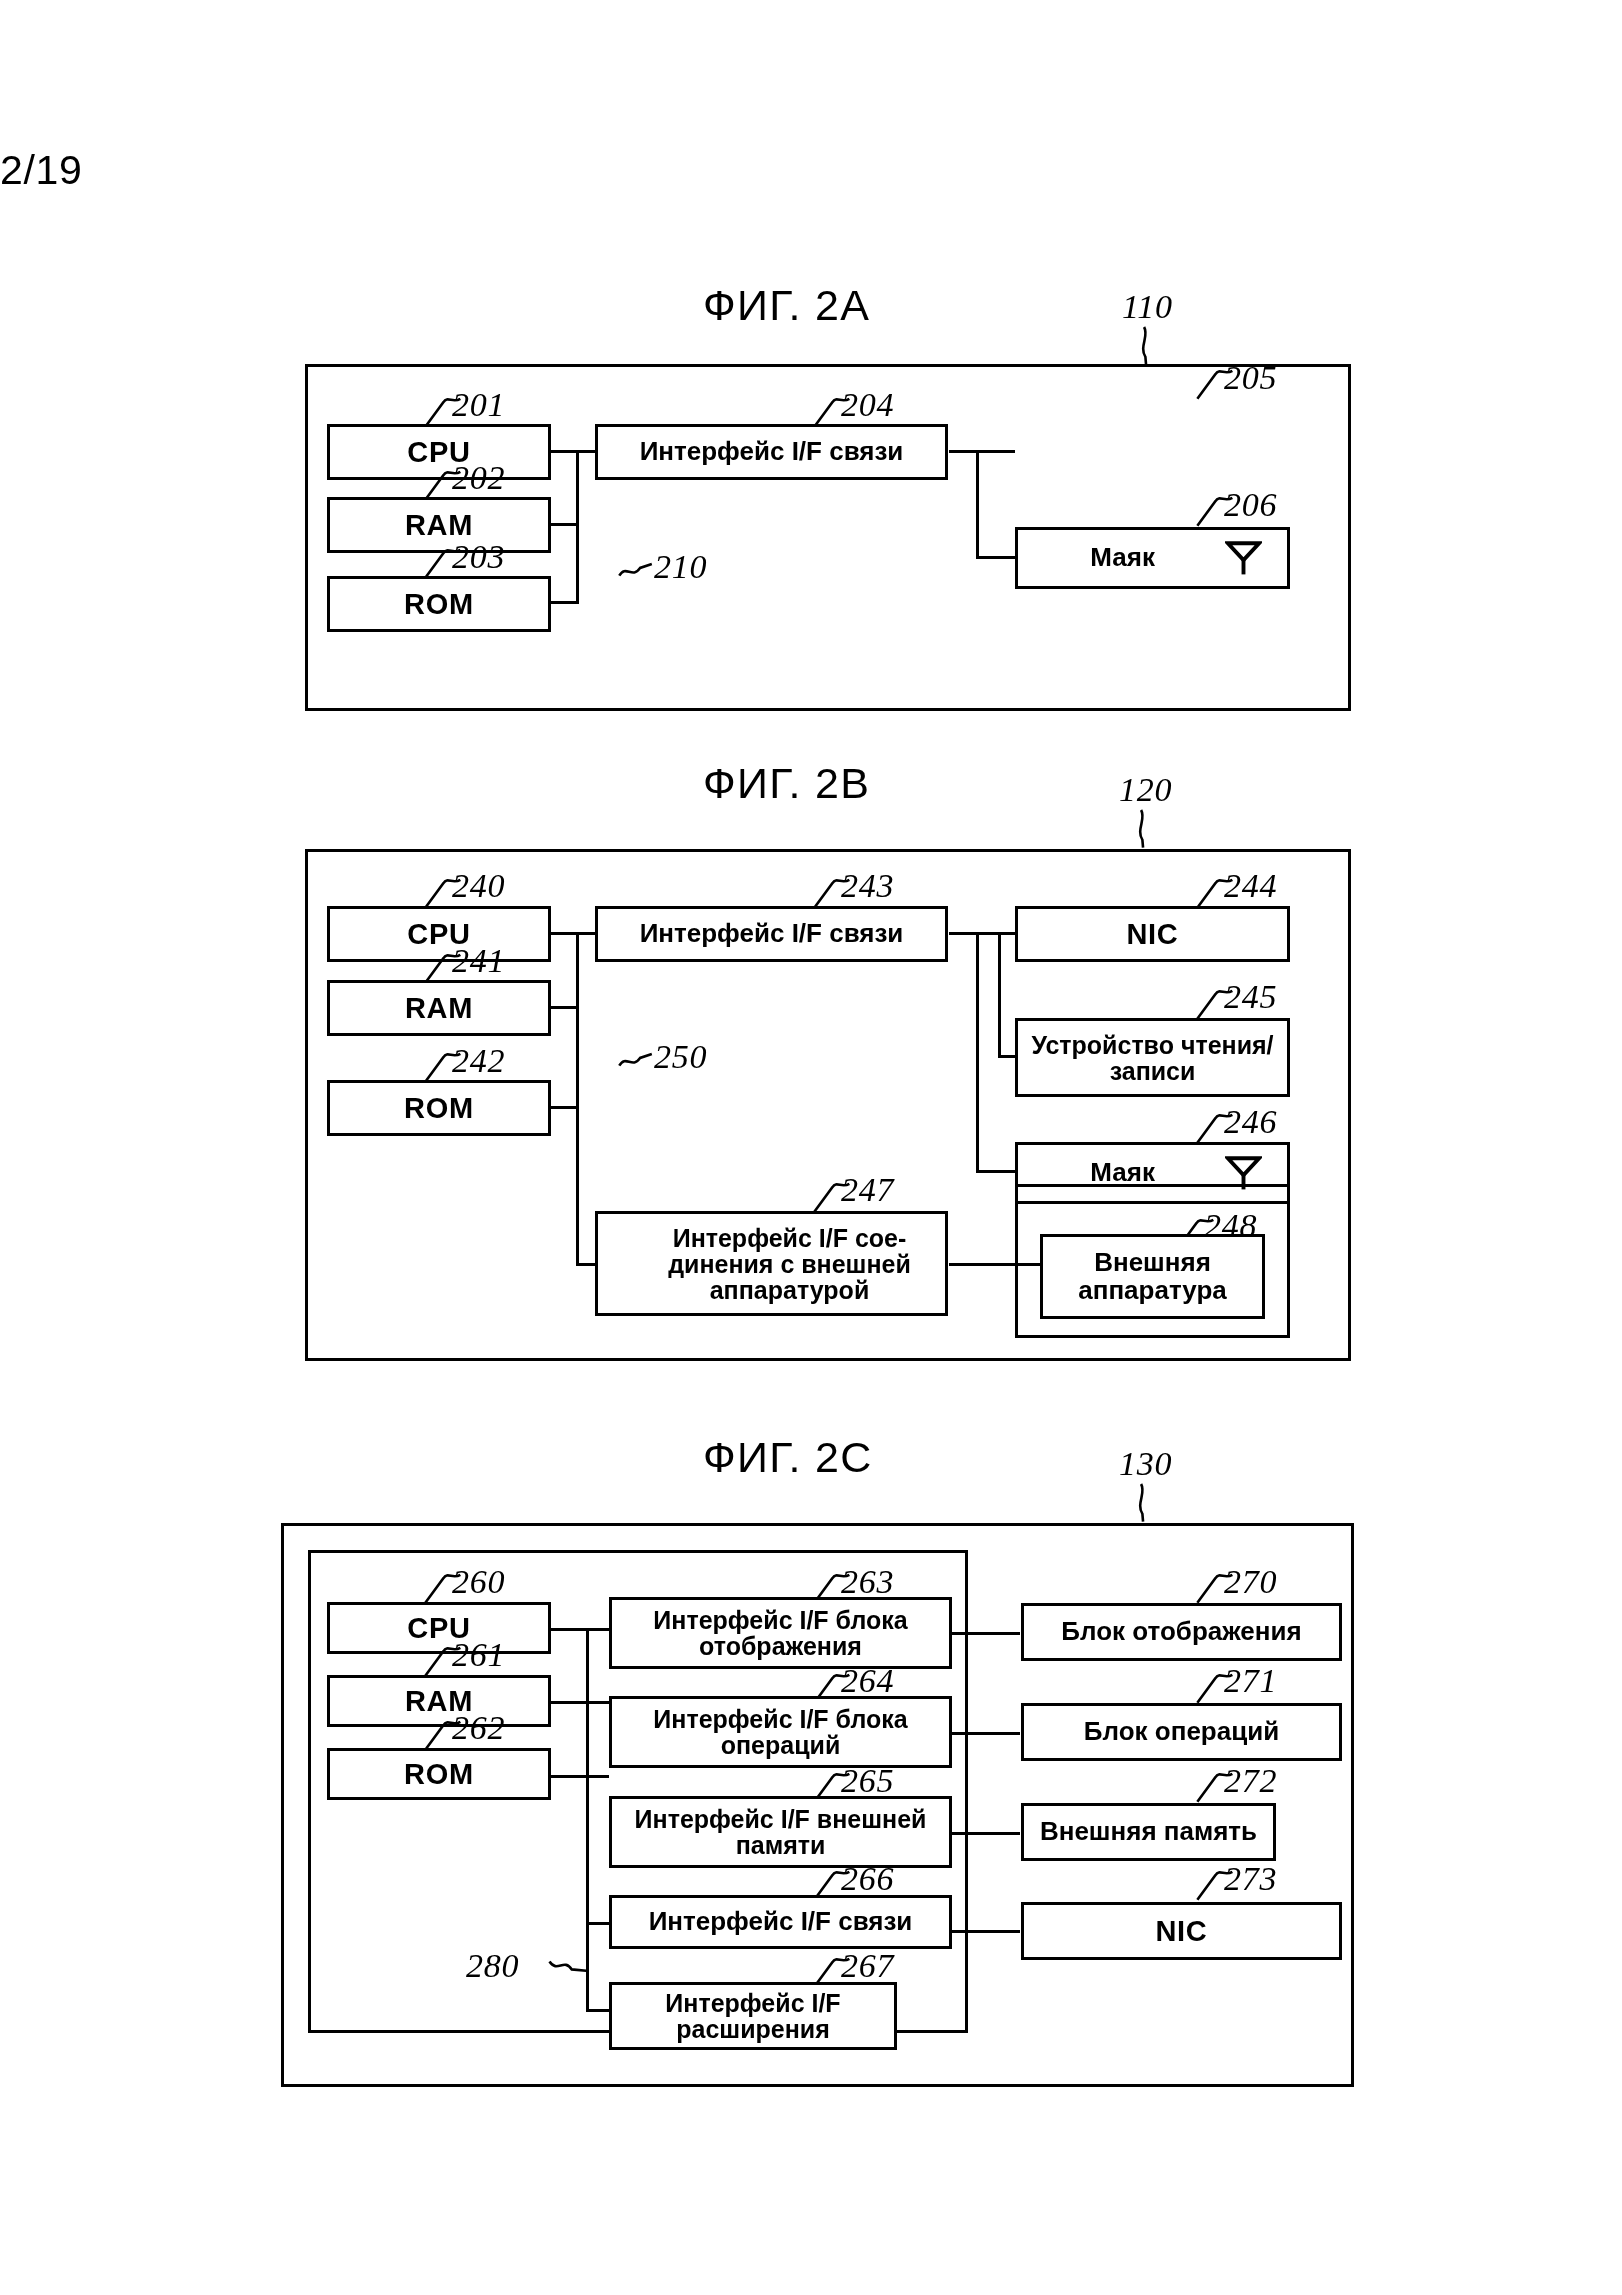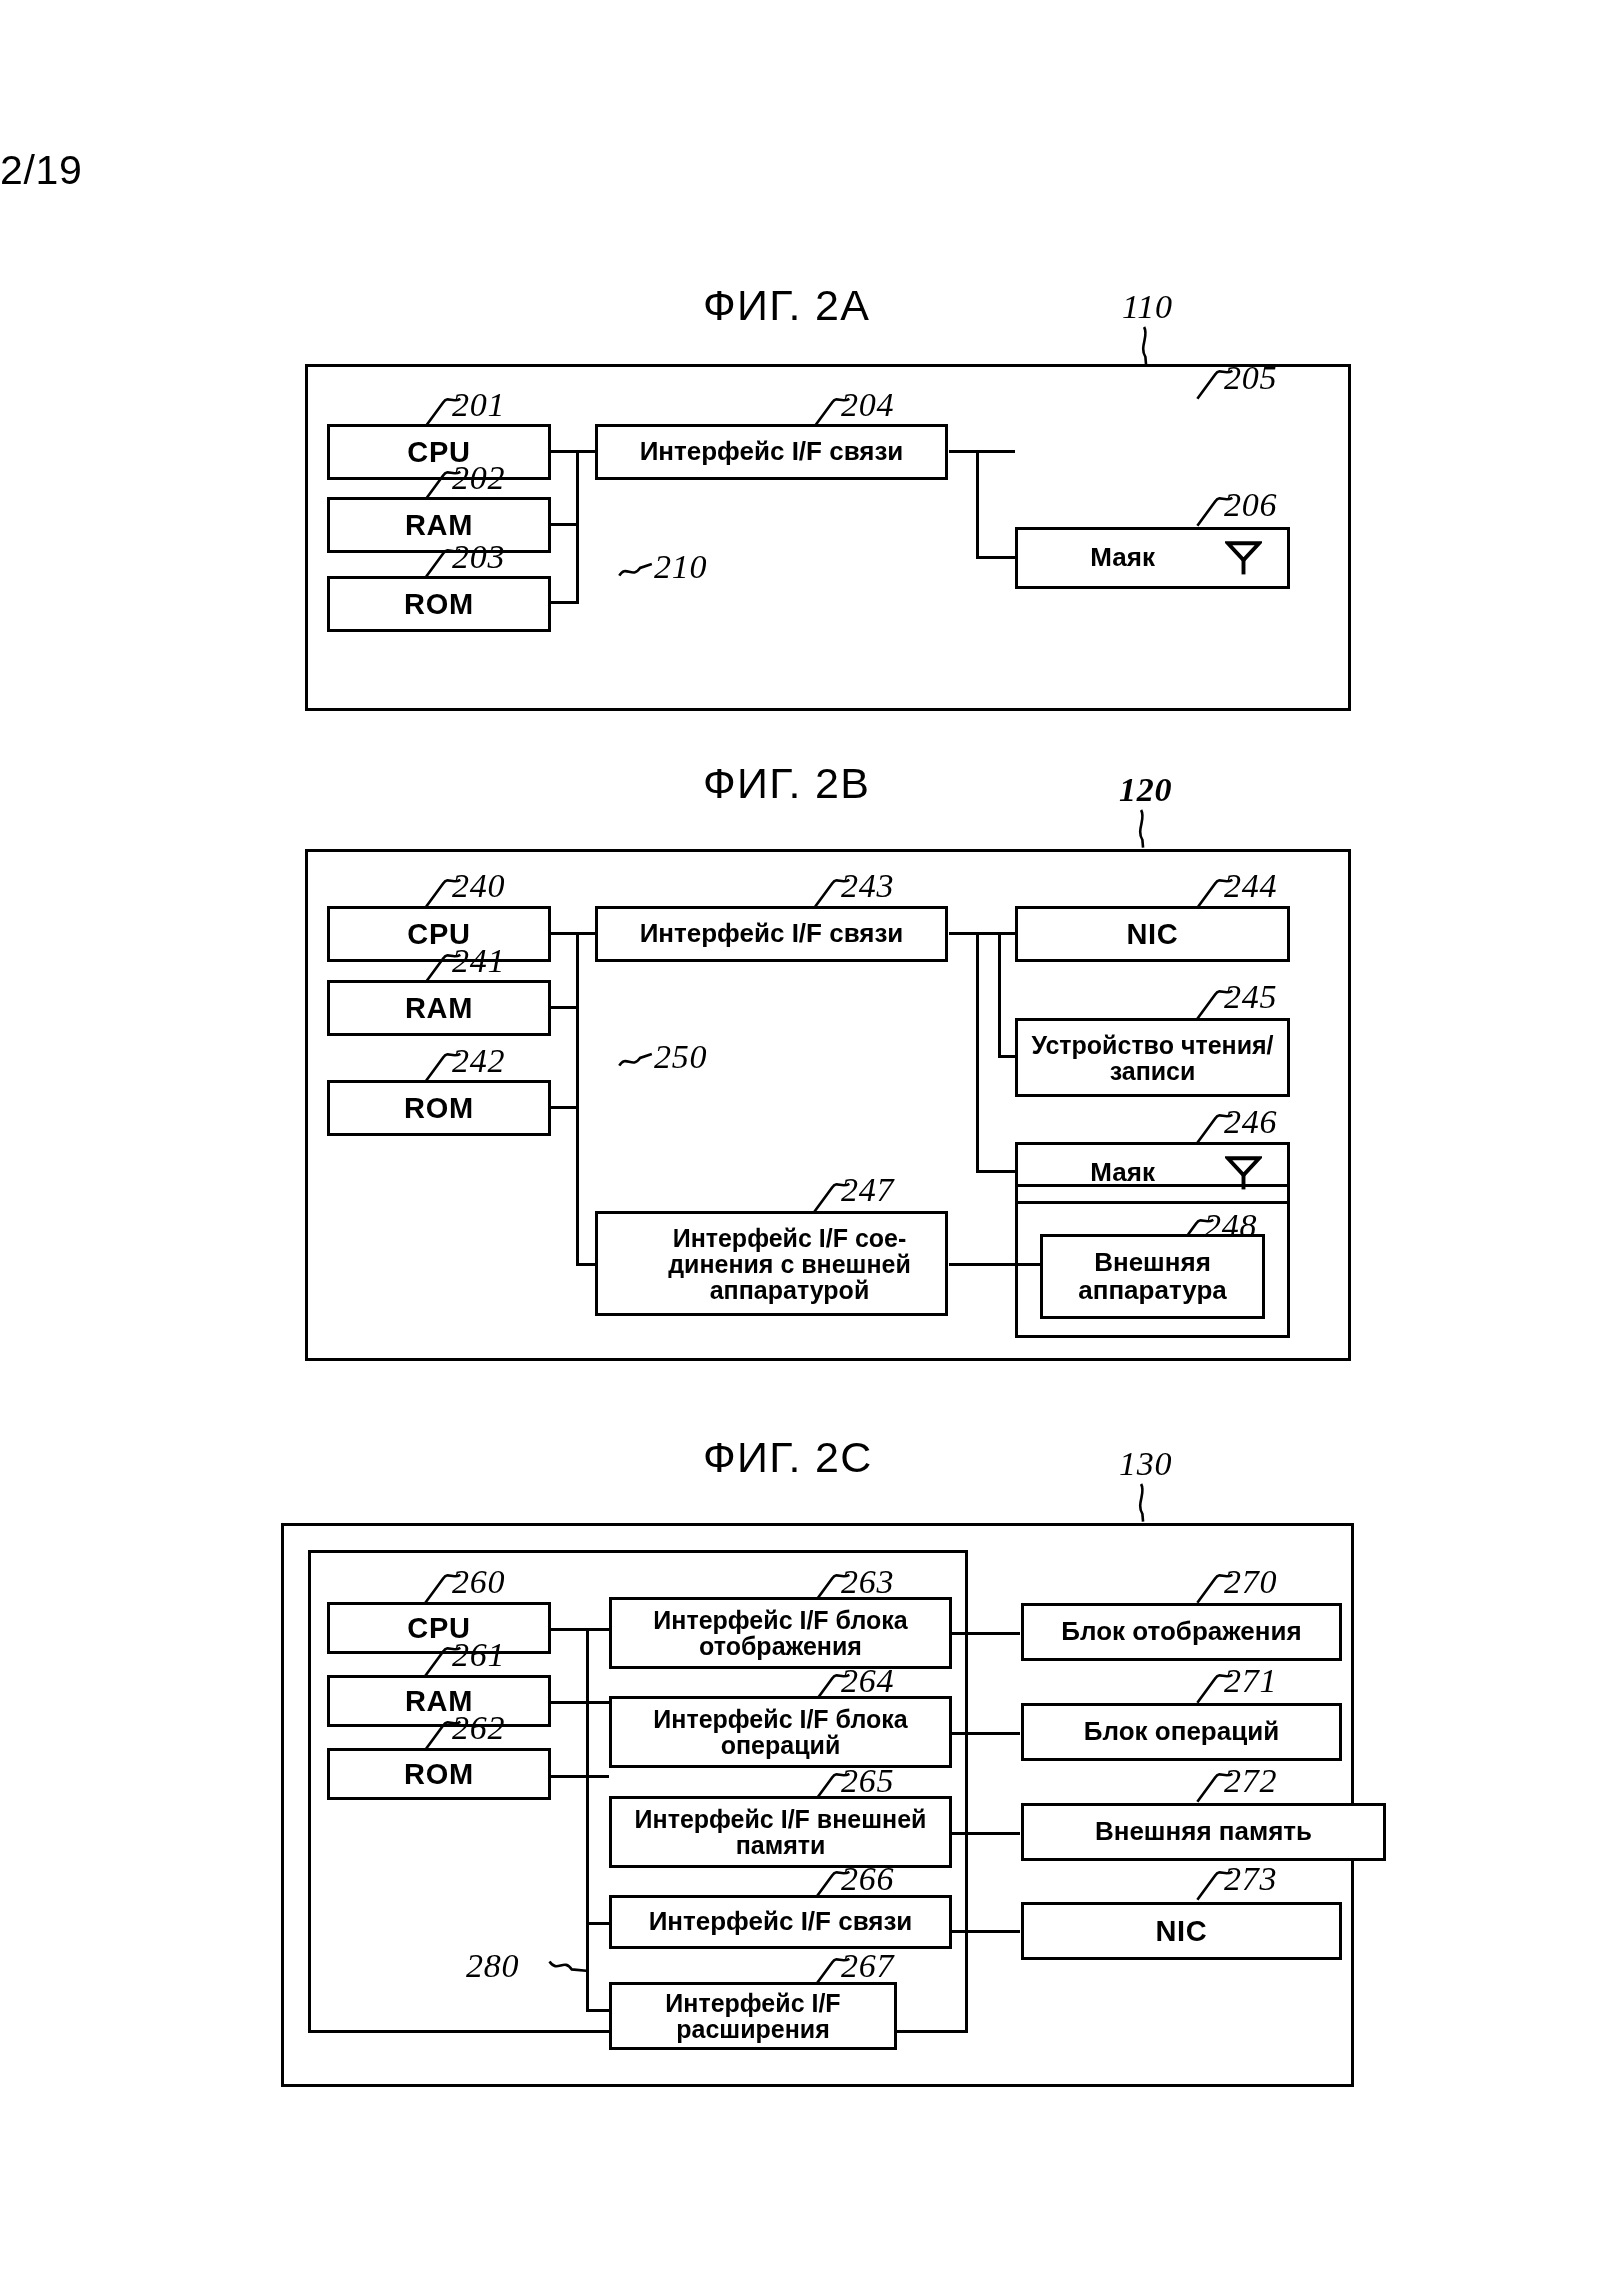--- a/index.html
+++ b/index.html
@@ -204,21 +204,21 @@
   <div class="v-line" style="left:576px; top:450px; height:154px;"></div>
   <div class="h-line" style="left:551px; top:523px; width:28px;"></div>
   <div class="h-line" style="left:551px; top:601px; width:28px;"></div>
 
   <div class="h-line" style="left:949px; top:450px; width:66px;"></div>
   <div class="v-line" style="left:976px; top:450px; height:108px;"></div>
   <div class="h-line" style="left:976px; top:556px; width:39px;"></div>
 
   <div class="fig-title" style="left:703px; top:759px;">ФИГ. 2B</div>
 
-  <div class="ref" style="left:1119px; top:771px;font-weight:bold;">120</div>
+  <div class="ref" style="left:1119px; top:771px;">120</div>
   <div class="leader" style="left:1132px; top:810px;">
     <svg width="26" height="39" viewBox="0 0 40 60">
       <path d="M14,0 C 22,14 6,30 16,46 L17,58" fill="none" stroke="#000" stroke-width="4"></path>
     </svg>
   </div>
 
   <div class="frame" style="left:305px; top:849px; width:1046px; height:512px;"></div>
 
   <div class="ref" style="left:452px; top:867px;">240</div>
   <div class="leader" style="left:424px; top:874px;">
@@ -450,21 +450,21 @@
   <div class="box cyr" style="left:1021px; top:1703px; width:321px; height:58px;">
     <span class="box-label">Блок операций</span>
   </div>
 
   <div class="ref" style="left:1224px; top:1762px;">272</div>
   <div class="leader" style="left:1196px; top:1768px;">
     <svg width="39" height="35" viewBox="0 0 60 54">
       <path d="M2,52 L30,14 C36,4 44,16 56,9" fill="none" stroke="#000" stroke-width="4"></path>
     </svg>
   </div>
-  <div class="box cyr" style="left:1021px; top:1803px; width:365px; height:58px;">
+  <div class="box cyr" style="left:1021px; top:1803px; width:255px; height:58px;">
     <span class="box-label">Внешняя память</span>
   </div>
 
   <div class="ref" style="left:1224px; top:1860px;">273</div>
   <div class="leader" style="left:1196px; top:1866px;">
     <svg width="39" height="35" viewBox="0 0 60 54">
       <path d="M2,52 L30,14 C36,4 44,16 56,9" fill="none" stroke="#000" stroke-width="4"></path>
     </svg>
   </div>
   <div class="box lat" style="left:1021px; top:1902px; width:321px; height:58px;">

